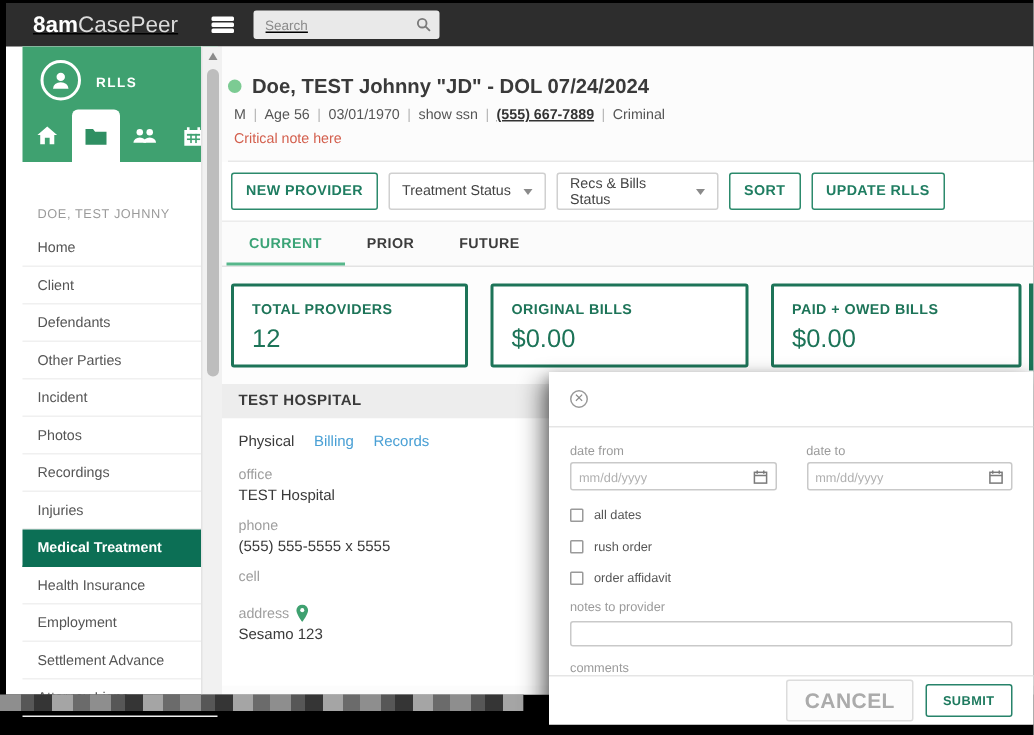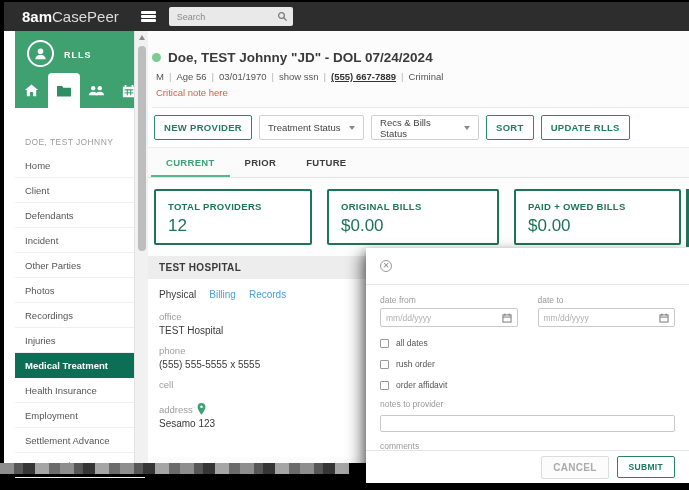--- a/index.html
+++ b/index.html
@@ -3,21 +3,21 @@
 <meta charset="utf-8">
 <style>
   * { margin:0; padding:0; box-sizing:border-box; }
   html,body { width:689px; height:490px; }
   body { background:#000; position:relative; font-family:"Liberation Sans", sans-serif; overflow:hidden; }
 
   
   .app { position:absolute; left:4px; top:2px; width:685px; height:461px; background:#fff; z-index:1; }
 
   
-  .topbar { height:29px; background:#2d2d2d; display:flex; align-items:center; }
+  .topbar { height:29px; background:#2d2d2d; display:flex; align-items:center;text-decoration:underline; }
   .logo { margin-left:18px; font-size:15px; color:#fff; cursor:default; white-space:nowrap; }
   .logo b { font-weight:bold; }
   .logo span.light { color:#dcdcdc; font-weight:300; }
   .hamburger { margin-left:22px; width:15px; height:11px; display:flex; flex-direction:column; justify-content:space-between; }
   .hamburger i { display:block; height:2.6px; background:#fff; border-radius:1px; }
   .searchbox { margin-left:13px; width:124px; height:19px; background:#e9e9e9; border-radius:2px; display:flex; align-items:center; padding:0 5px 0 8px; }
   .searchbox input { flex:1; min-width:0; border:none; outline:none; background:transparent; font-size:9px; color:#444; font-family:"Liberation Sans",sans-serif; }
   .searchbox input::placeholder { color:#8a8a8a; }
 
   
@@ -92,21 +92,21 @@
   .f-label { font-size:8.5px; color:#9a9a9a; margin-bottom:3px; }
   .date-input { border:1px solid #c9c9c9; border-radius:2px; height:19px; display:flex; align-items:center; padding:0 5px; background:#fff; }
   .date-input input { flex:1; min-width:0; border:none; outline:none; font-size:8.5px; color:#444; font-family:"Liberation Sans",sans-serif; background:transparent; }
   .date-input input::placeholder { color:#b0b0b0; }
   .cb-row { display:flex; align-items:center; gap:7px; margin-top:11px; }
   .cb { width:9px; height:9px; border:1px solid #9a9a9a; border-radius:1px; background:#fff; cursor:pointer; flex:0 0 auto; }
   .cb-label { font-size:8.5px; color:#555; }
   .text-group { margin-top:9px; }
   .text-group input { width:100%; height:17px; border:1px solid #c9c9c9; border-radius:2px; outline:none; font-size:8.5px; padding:0 5px; color:#444; font-family:"Liberation Sans",sans-serif; }
   .modal-foot { position:absolute; bottom:0; left:0; right:0; height:33px; background:#fff; border-top:1px solid #e5e5e5; display:flex; align-items:center; justify-content:flex-end; gap:8px; padding-right:14px; }
-  .btn-cancel { border:1px solid #dcdcdc; background:#fcfcfc; color:#ababab; font-size:10px; font-weight:bold; padding:5px 11px; border-radius:2px; cursor:pointer; letter-spacing:.3px; }
+  .btn-cancel { border:1px solid #dcdcdc; background:#fcfcfc; color:#ababab; font-size:14px; font-weight:bold; padding:5px 11px; border-radius:2px; cursor:pointer; letter-spacing:.3px; }
   .btn-submit { border:1px solid #27836a; background:#fff; color:#1e7a5f; font-size:8.5px; font-weight:bold; padding:5px 11px; border-radius:2px; cursor:pointer; letter-spacing:.3px; }
 
   svg { display:block; }
 </style>
 </head>
 <body>
 
 <div class="app">
 
   <div class="topbar">
@@ -163,22 +163,22 @@
               <rect x="9.3" y="6" width="1.2" height="7" fill="#3fa170"></rect>
               <rect x="3" y="9.5" width="10" height="1.2" fill="#3fa170"></rect>
             </svg>
         </div>
       </div>
     </div>
     <div class="case-label">DOE, TEST JOHNNY</div>
     <div class="menu-item">Home</div>
     <div class="menu-item">Client</div>
     <div class="menu-item">Defendants</div>
+    <div class="menu-item">Other Parties</div>
     <div class="menu-item">Incident</div>
-    <div class="menu-item">Other Parties</div>
     <div class="menu-item">Photos</div>
     <div class="menu-item">Recordings</div>
     <div class="menu-item">Injuries</div>
     <div class="menu-item active">Medical Treatment</div>
     <div class="menu-item">Health Insurance</div>
     <div class="menu-item">Employment</div>
     <div class="menu-item">Settlement Advance</div>
     <div class="menu-item">Attorney Liens</div>
   </div>
 

